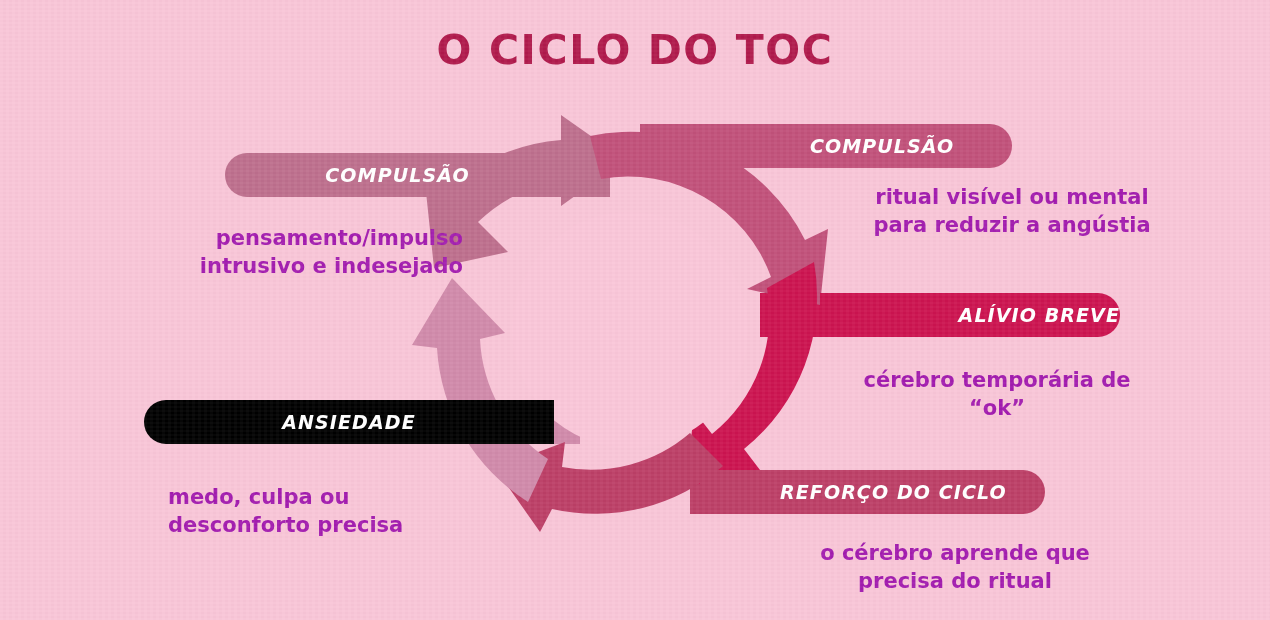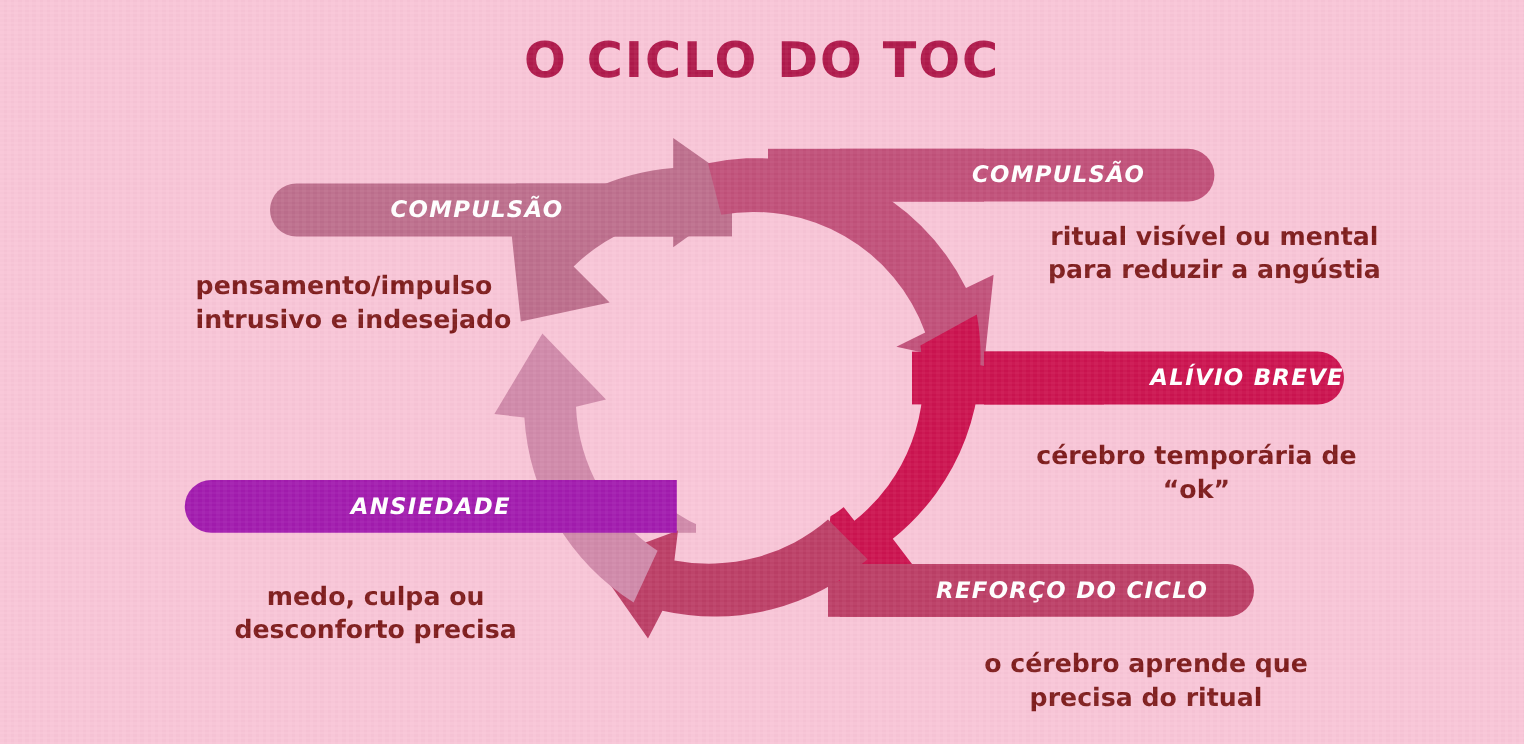--- a/index.html
+++ b/index.html
@@ -77,22 +77,22 @@
     justify-content: center;
     border-top-right-radius: 22px;
     border-bottom-right-radius: 22px;
   }
 
   #pill-obsessao {
     left: 225px; top: 153px; width: 345px;
     background: #bd6f8d;
   }
   #pill-ansiedade {
-    left: 154px; top: 400px; width: 410px;
-    background: #a21caf;
+    left: 144px; top: 400px; width: 410px;
+    background: #000000;
   }
   #pill-compulsao {
     left: 700px; top: 124px; width: 312px;
     background: #c1517a;
     padding-left: 110px;
     box-sizing: border-box;
     justify-content: flex-start;
   }
   #pill-alivio {
     left: 820px; top: 293px; width: 300px;
@@ -106,28 +106,28 @@
     background: #bc3f67;
     padding-left: 80px;
     box-sizing: border-box;
     justify-content: flex-start;
     align-items: center;
   }
 
   
   .desc {
     position: absolute;
-    color: #7f1d1d;
+    color: #a21caf;
     font-size: 21px;
     font-weight: bold;
     line-height: 1.35;
     z-index: 5;
   }
-  #desc-obsessao { left: 163px; top: 224px; width: 300px; text-align: left; }
-  #desc-ansiedade { left: 168px; top: 483px; width: 290px; text-align: center; }
+  #desc-obsessao { left: 163px; top: 224px; width: 300px; text-align: right; }
+  #desc-ansiedade { left: 168px; top: 483px; width: 290px; }
   #desc-compulsao { left: 862px; top: 183px; width: 300px; text-align: center; }
   #desc-alivio    { left: 862px; top: 366px; width: 270px; text-align: center; }
   #desc-reforco   { left: 820px; top: 539px; width: 270px; text-align: center; }
 </style>
 </head>
 <body>
 
 <div id="infographic">
 
   <div id="title">O CICLO DO TOC</div>

